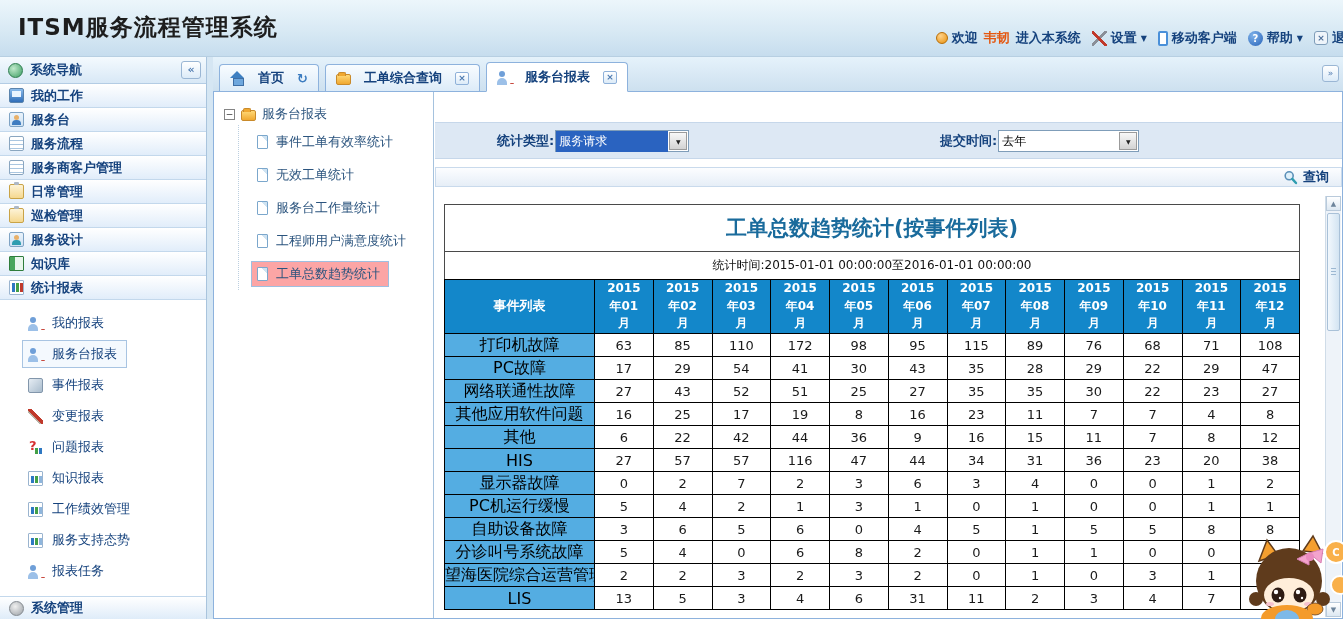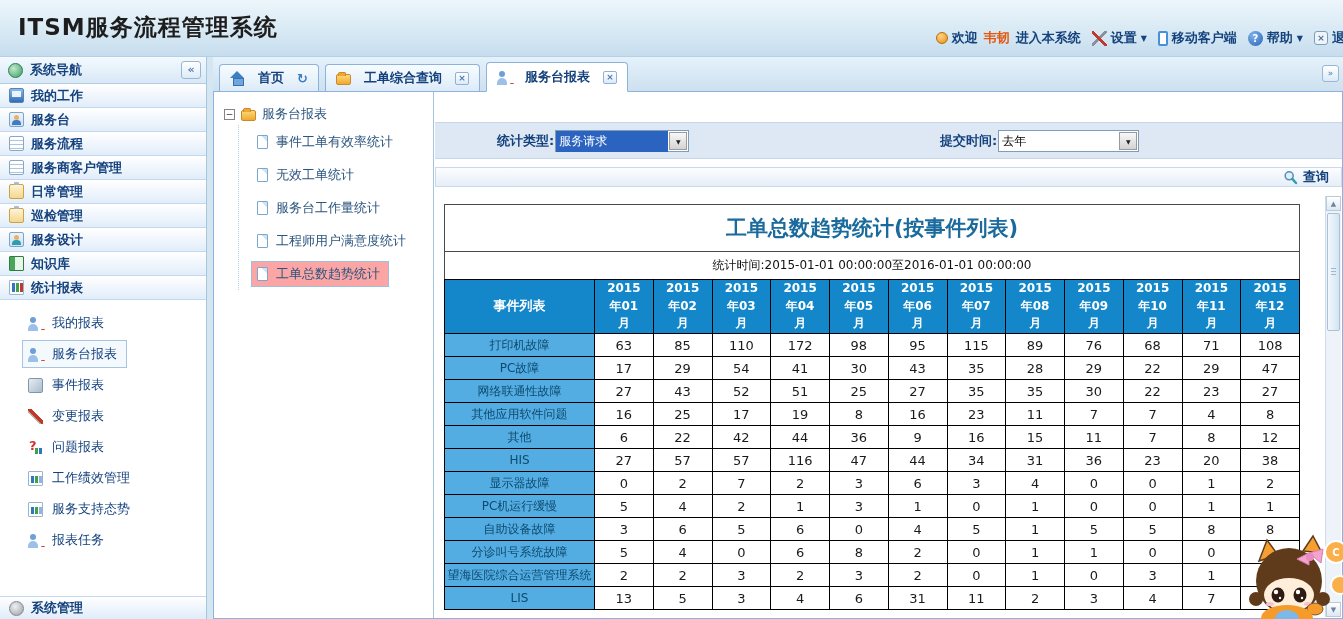--- a/index.html
+++ b/index.html
@@ -90,21 +90,21 @@
 
 #report-viewport{position:absolute;top:104px;left:1px;right:17px;bottom:1px;background:#fff;overflow:hidden}
 #report{margin:8px 25px 0 8px}
 #report-head{border:1px solid #4a4a4a}
 #report-title{text-align:center;font-size:21px;font-weight:bold;color:#1a6b9c;padding:9px 0;border-bottom:1px solid #4a4a4a}
 #report-subtitle{text-align:center;font-size:12px;color:#111;padding:5px 0}
 #report table{width:100%;border-collapse:collapse;table-layout:fixed;margin-top:-1px}
 #report th,#report td{border:1px solid #000;text-align:center}
 #report thead th{background:#1387ca;color:#fff;font-size:12px;font-weight:bold;height:54px;white-space:pre-line;line-height:1.45}
 .corner-th{width:150px;font-size:13px!important}
-#report tbody th{background:#54ade2;color:#0c4a6e;font-weight:normal;font-size:12px;height:23px;overflow:hidden;white-space:nowrap}
+#report tbody th{background:#54ade2;color:#000000;font-weight:normal;font-size:16px;height:23px;overflow:hidden;white-space:nowrap}
 #report tbody tr+tr th{border-top-color:#9fd2ef}
 #report td{font-size:13px;color:#1a1a1a;height:23px}
 
 #vscroll{position:absolute;top:104px;right:1px;width:16px;bottom:1px;background:#eef3f9;border-left:1px solid #cfdce8}
 .sb-btn{position:absolute;left:0;right:0;height:15px;background:linear-gradient(#ffffff,#dde8f2);border:1px solid #b9cadb;color:#6d849b;font-size:7px;display:flex;align-items:center;justify-content:center;cursor:pointer}
 #sb-up{top:0}
 #sb-down{bottom:0}
 #sb-thumb{position:absolute;left:1px;right:1px;top:17px;height:118px;border:1px solid #a9c1d8;border-radius:2px;background:linear-gradient(90deg,#f2f8fd,#d3e4f2);cursor:grab}
 #sb-thumb::after{content:"";position:absolute;left:3px;right:3px;top:50%;margin-top:-4px;height:8px;background:repeating-linear-gradient(180deg,#9cb8d2 0 1px,transparent 1px 3px)}
 #mascot{position:absolute;right:0;bottom:0;width:96px;height:85px;z-index:40;pointer-events:none}
@@ -208,20 +208,26 @@
       <div class="submenu-item">
         <span class="smi-box">
           <span class="icn icn-pen"></span>
           <span>变更报表</span>
         </span>
       </div>
       <div class="submenu-item">
         <span class="smi-box">
           <span class="icn icn-question"></span>
           <span>问题报表</span>
+        </span>
+      </div>
+      <div class="submenu-item">
+        <span class="smi-box">
+          <span class="icn icn-chartsm"></span>
+          <span>知识报表</span>
         </span>
       </div>
       <div class="submenu-item">
         <span class="smi-box">
           <span class="icn icn-chartsm"></span>
           <span>工作绩效管理</span>
         </span>
       </div>
       <div class="submenu-item">
         <span class="smi-box">

